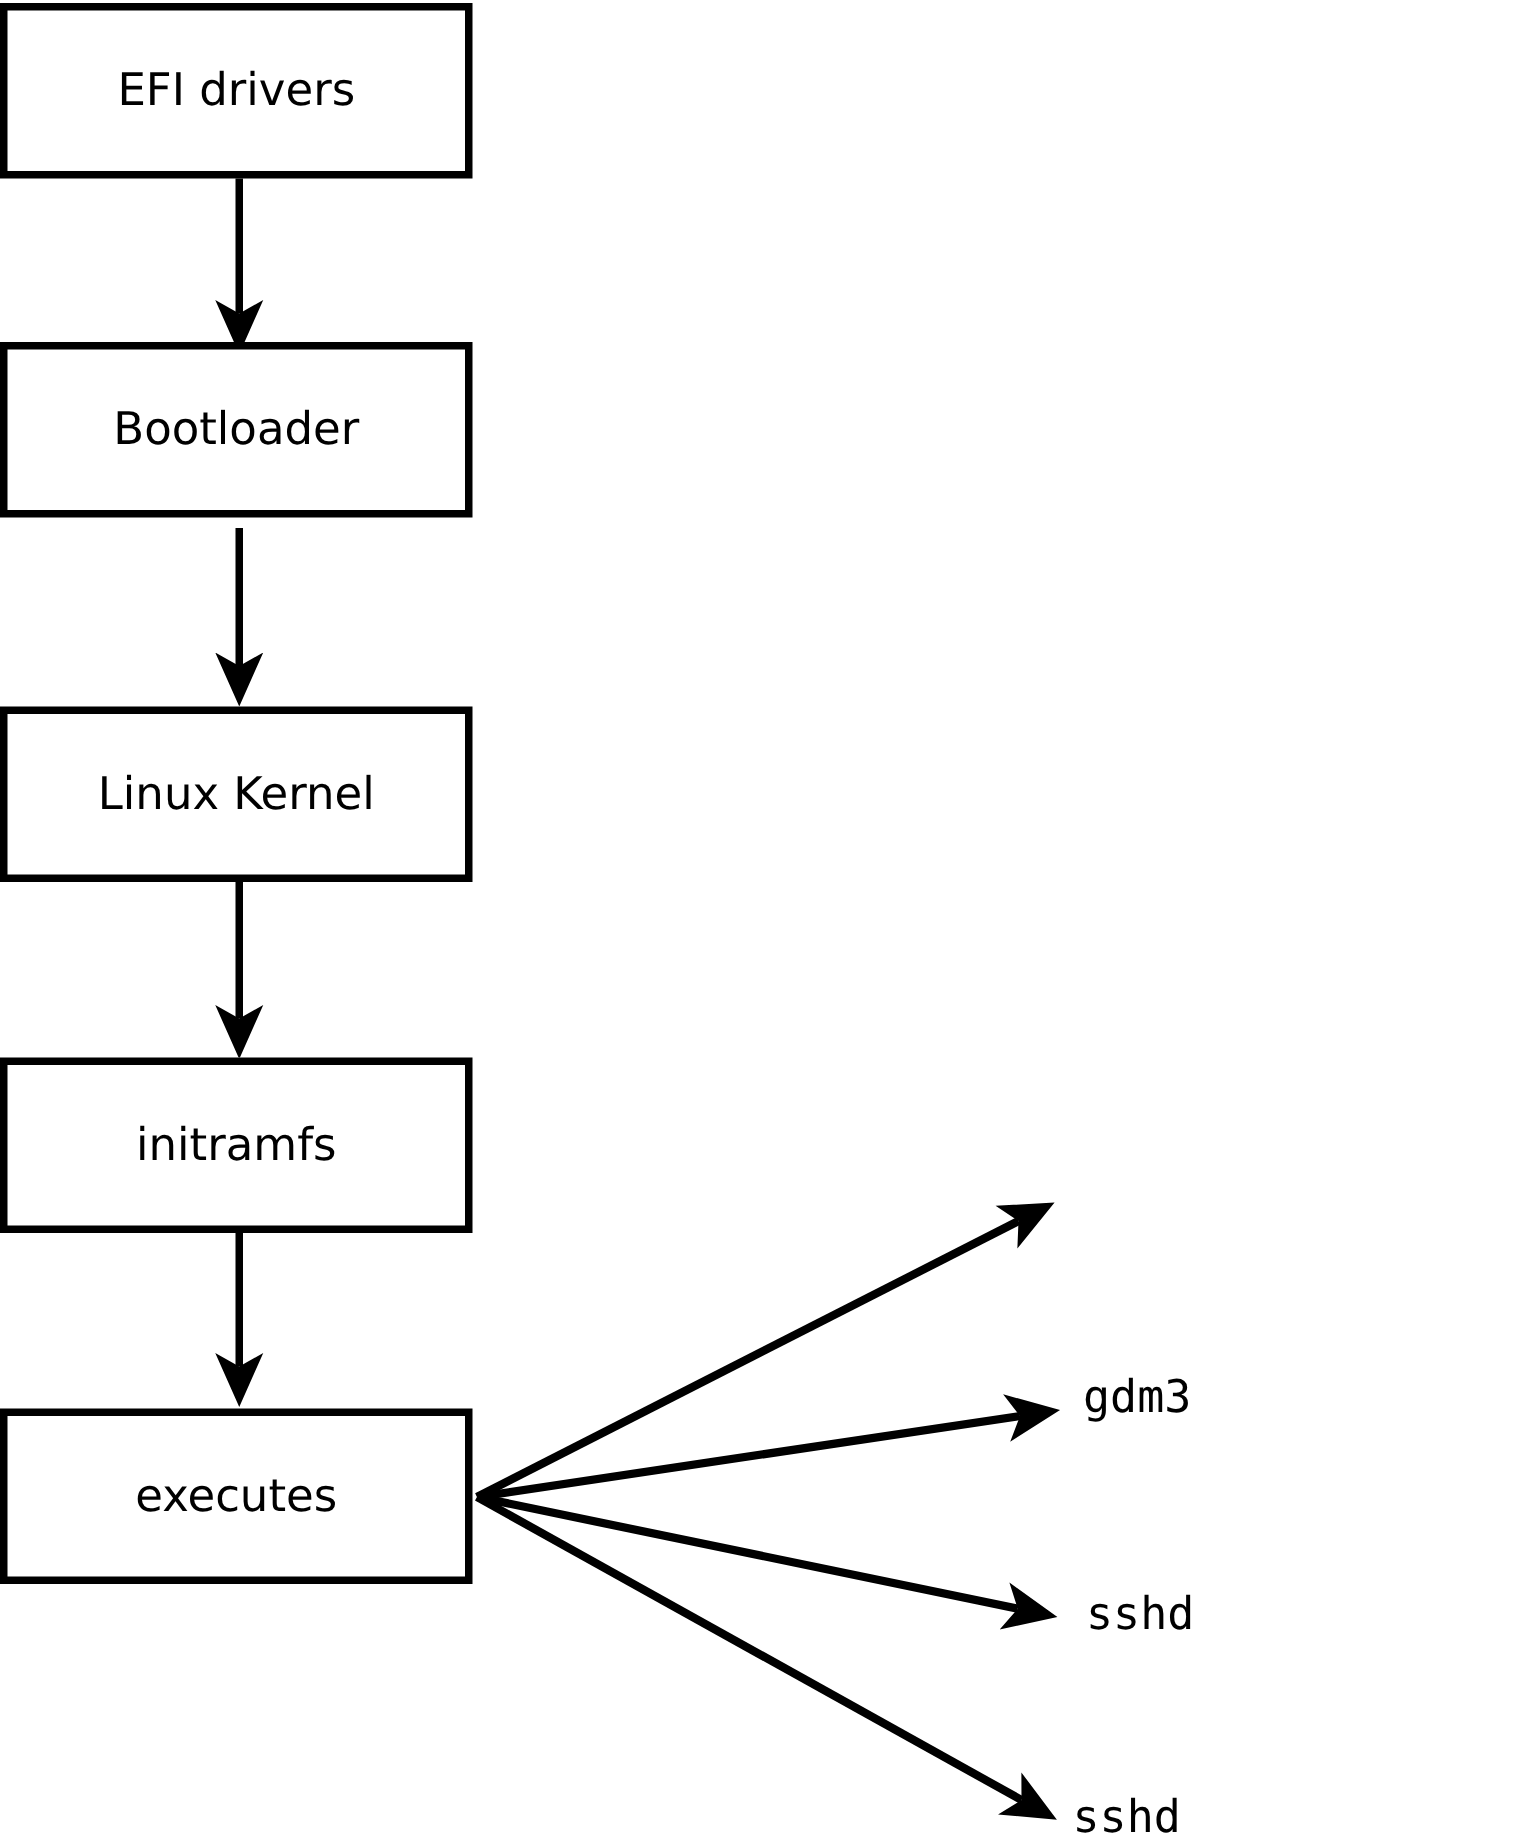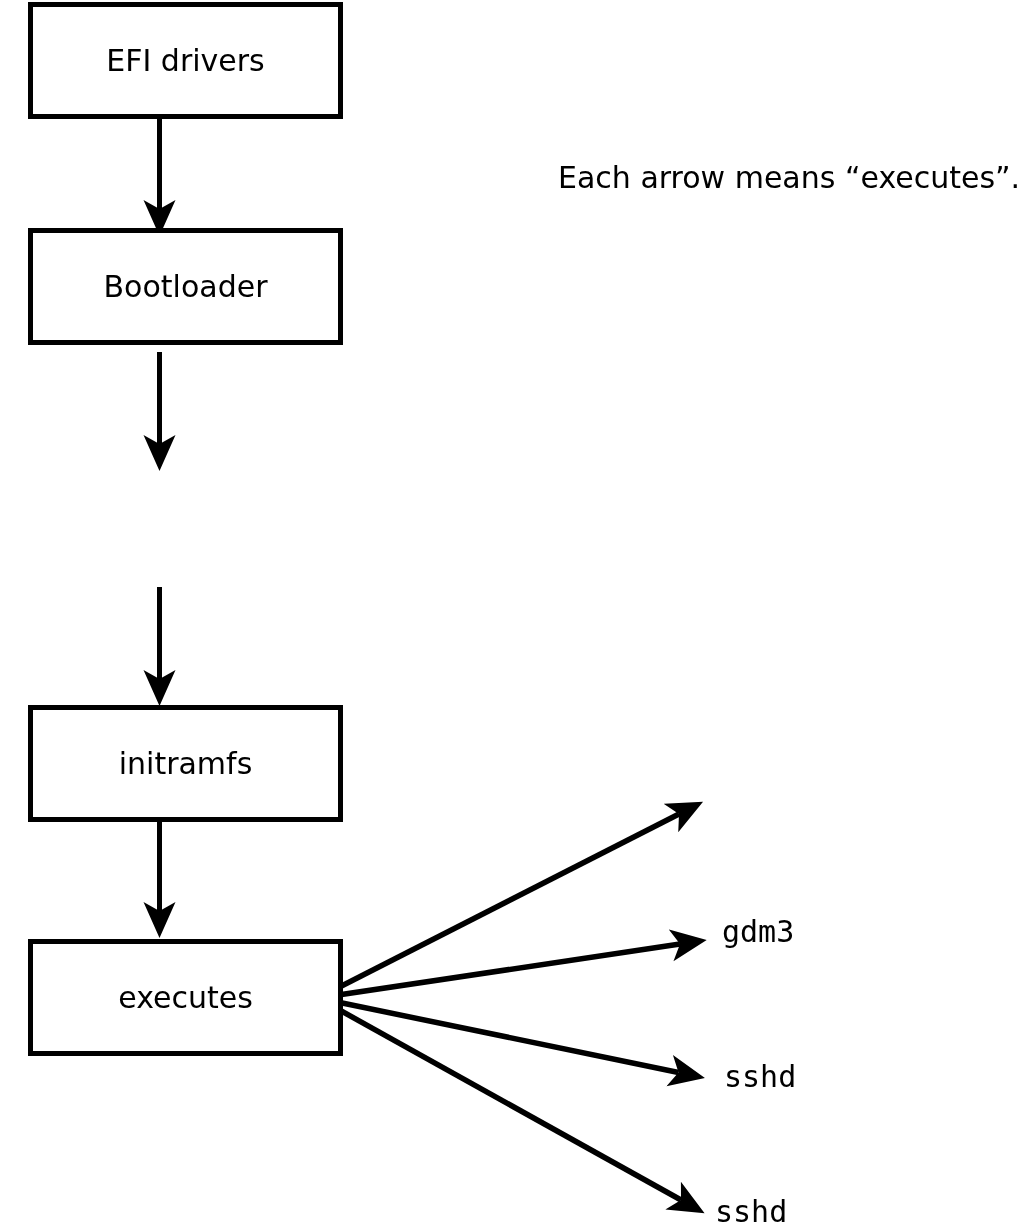--- a/index.html
+++ b/index.html
@@ -23,21 +23,20 @@
     width: 305px;
     height: 107px;
     border: 5px solid #000000;
     background: #ffffff;
     display: flex;
     align-items: center;
     justify-content: center;
     font-size: 30px;
     line-height: 1;
     white-space: nowrap;
-    margin-left: 28px;
   }
   .note {
     position: absolute;
     left: 558px;
     top: 160px;
     font-size: 30px;
     line-height: 36px;
     white-space: nowrap;
   }
   .proc-label {
@@ -79,26 +78,28 @@
     <line x1="318" y1="998" x2="678.5" y2="1072.5" stroke="#000000" stroke-width="5.5" marker-end="url(#arrowhead)"></line>
     <line x1="318" y1="998" x2="681" y2="1200" stroke="#000000" stroke-width="5.5" marker-end="url(#arrowhead)"></line>
   </svg>
 
   <div class="node-box pos-box-0">
     <span>EFI drivers</span>
   </div>
   <div class="node-box pos-box-1">
     <span>Bootloader</span>
   </div>
+  <div class="node-box pos-box-2">
+    <span>Linux Kernel</span>
+  </div>
   <div class="node-box pos-box-3">
     <span>initramfs</span>
   </div>
   <div class="node-box pos-box-4">
     <span>executes</span>
   </div>
 
-  <div class="note">Each arrow means “executes”.</div>
 
   <div class="proc-label pos-proc-1">gdm3</div>
   <div class="proc-label pos-proc-2">sshd</div>
   <div class="proc-label pos-proc-3">sshd</div>
 
 </div>
 
 </body></html>

